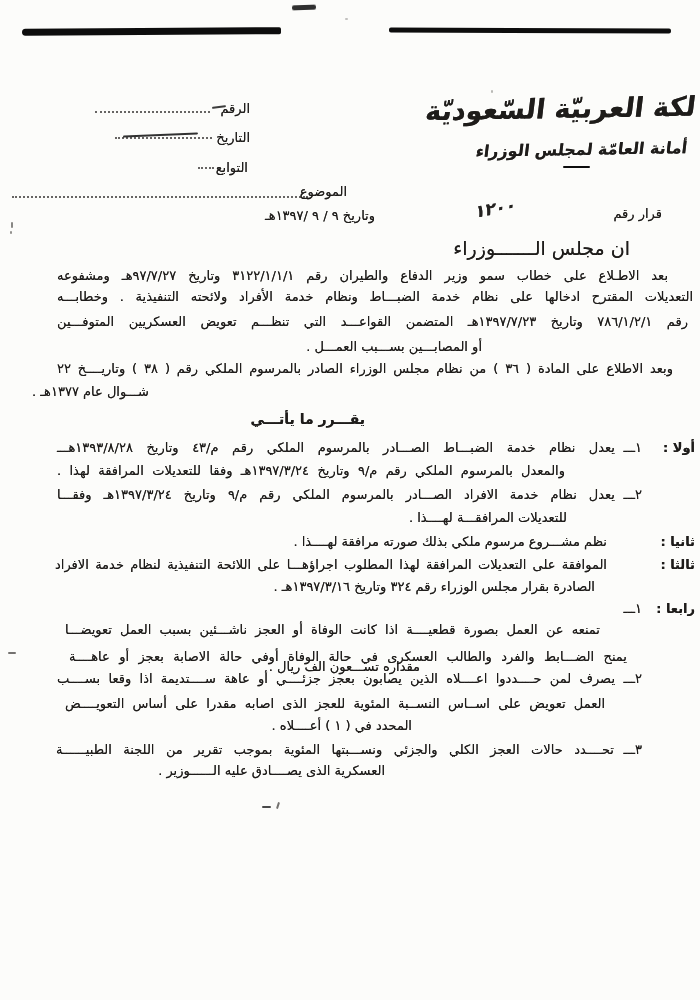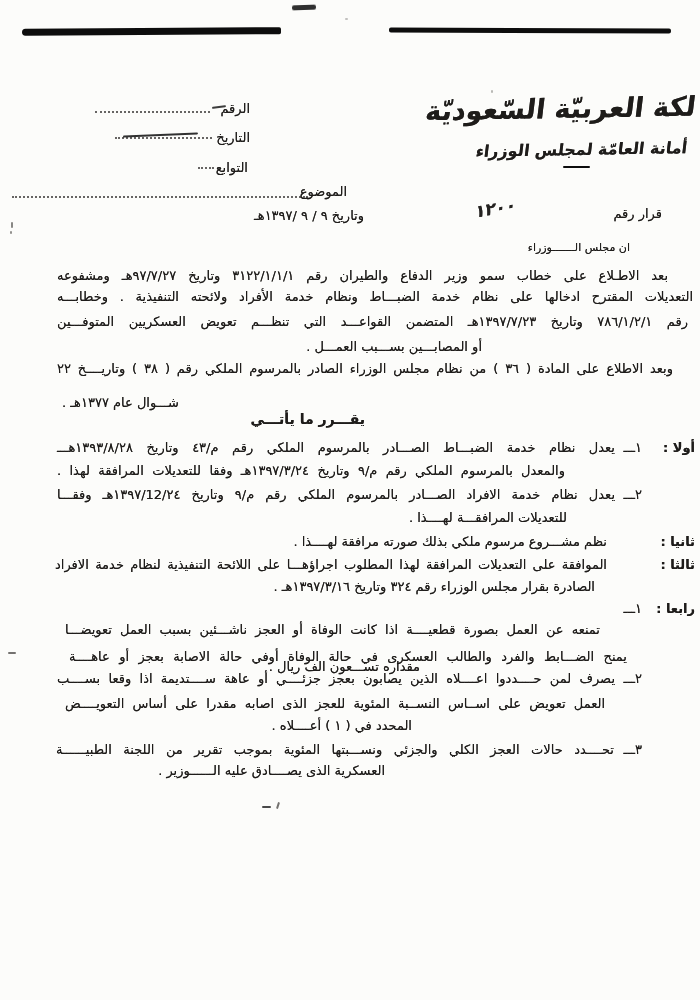--- a/index.html
+++ b/index.html
@@ -38,39 +38,39 @@
   <div class="bar" style="right:502px;top:134px;width:75px;height:2px;transform:rotate(-2.5deg);opacity:.85;"></div>
 
   <div class="t label" style="right:452px;top:160px;">التوابع</div>
   <div class="dot" style="right:486px;top:166px;width:16px;"></div>
 
   <div class="t label" style="right:353px;top:184px;">الموضوع</div>
   <div class="dot" style="right:392px;top:195px;width:296px;"></div>
 
   <div class="t" style="right:38px;top:206px;">قرار رقم</div>
   <div class="t hand" style="right:183px;top:200px;">١٢٠٠</div>
-  <div class="t" style="right:336px;top:208px;margin-left:39px;">وتاريخ ٩ / ٩ /١٣٩٧هـ</div>
+  <div class="t" style="right:325px;top:208px;margin-left:39px;">وتاريخ ٩ / ٩ /١٣٩٧هـ</div>
 
-  <div class="t" style="right:70px;top:240px;font-size:11px;">ان مجلس الـــــــوزراء</div>
+  <div class="t" style="right:70px;top:240px;font-size:19px;">ان مجلس الـــــــوزراء</div>
 
   <div class="t j" style="right:32px;top:268px;width:611px;">بعد الاطـلاع على خطاب سمو وزير الدفاع والطيران رقم ٣١٢٢/١/١/١ وتاريخ ٩٧/٧/٢٧هـ ومشفوعه</div>
   <div class="t j" style="right:7px;top:289px;width:636px;">التعديلات المقترح ادخالها على نظام خدمة الضبـــاط ونظام خدمة الأفراد ولائحته التنفيذية . وخطابـــه</div>
   <div class="t j" style="right:12px;top:314px;width:631px;">رقم ٧٨٦/١/٢/١ وتاريخ ١٣٩٧/٧/٢٣هـ المتضمن القواعـــد التي تنظـــم تعويض العسكريين المتوفـــين</div>
   <div class="t" style="right:218px;top:339px;">أو المصابـــين بســـبب العمـــل .</div>
   <div class="t j" style="right:27px;top:361px;width:616px;">وبعد الاطلاع على المادة ( ٣٦ ) من نظام مجلس الوزراء الصادر بالمرسوم الملكي رقم ( ٣٨ ) وتاريــــخ ٢٢</div>
-  <div class="t" style="left:32px;top:395px;margin-left:30px;">شـــوال عام ١٣٧٧هـ .</div>
+  <div class="t" style="left:32px;top:384px;">شـــوال عام ١٣٧٧هـ .</div>
 
   <div class="t heading" style="right:335px;top:411px;font-size:14px;">يقـــرر ما يأتـــي</div>
 
   <div class="t" style="right:5px;top:440px;font-weight:bold;">أولا :</div>
   <div class="t" style="right:58px;top:440px;">١ـــ</div>
   <div class="t j" style="right:85px;top:440px;width:558px;">يعدل نظام خدمة الضبـــاط الصـــادر بالمرسوم الملكي رقم م/٤٣ وتاريخ ١٣٩٣/٨/٢٨هـــ</div>
   <div class="t j" style="right:135px;top:463px;width:508px;">والمعدل بالمرسوم الملكي رقم م/٩ وتاريخ ١٣٩٧/٣/٢٤هـ وفقا للتعديلات المرافقة لهذا .</div>
   <div class="t" style="right:58px;top:487px;">٢ـــ</div>
-  <div class="t j" style="right:85px;top:487px;width:558px;">يعدل نظام خدمة الافراد الصـــادر بالمرسوم الملكي رقم م/٩ وتاريخ ١٣٩٧/12/٢٤هـ وفقـــا</div>
+  <div class="t j" style="right:85px;top:487px;width:558px;">يعدل نظام خدمة الافراد الصـــادر بالمرسوم الملكي رقم م/٩ وتاريخ ١٣٩٧/٣/٢٤هـ وفقـــا</div>
   <div class="t" style="right:133px;top:510px;">للتعديلات المرافقـــة لهــــذا .</div>
 
   <div class="t" style="right:5px;top:534px;font-weight:bold;">ثانيا :</div>
   <div class="t" style="right:93px;top:534px;">نظم مشـــروع مرسوم ملكي بذلك صورته مرافقة لهــــذا .</div>
 
   <div class="t" style="right:5px;top:557px;font-weight:bold;">ثالثا :</div>
   <div class="t j" style="right:93px;top:557px;width:552px;">الموافقة على التعديلات المرافقة لهذا المطلوب اجراؤهـــا على اللائحة التنفيذية لنظام خدمة الافراد</div>
   <div class="t" style="right:105px;top:579px;text-align:center;">الصادرة بقرار مجلس الوزراء رقم ٣٢٤ وتاريخ ١٣٩٧/٣/١٦هـ .</div>
 
   <div class="t" style="right:5px;top:601px;font-weight:bold;">رابعا :</div>

